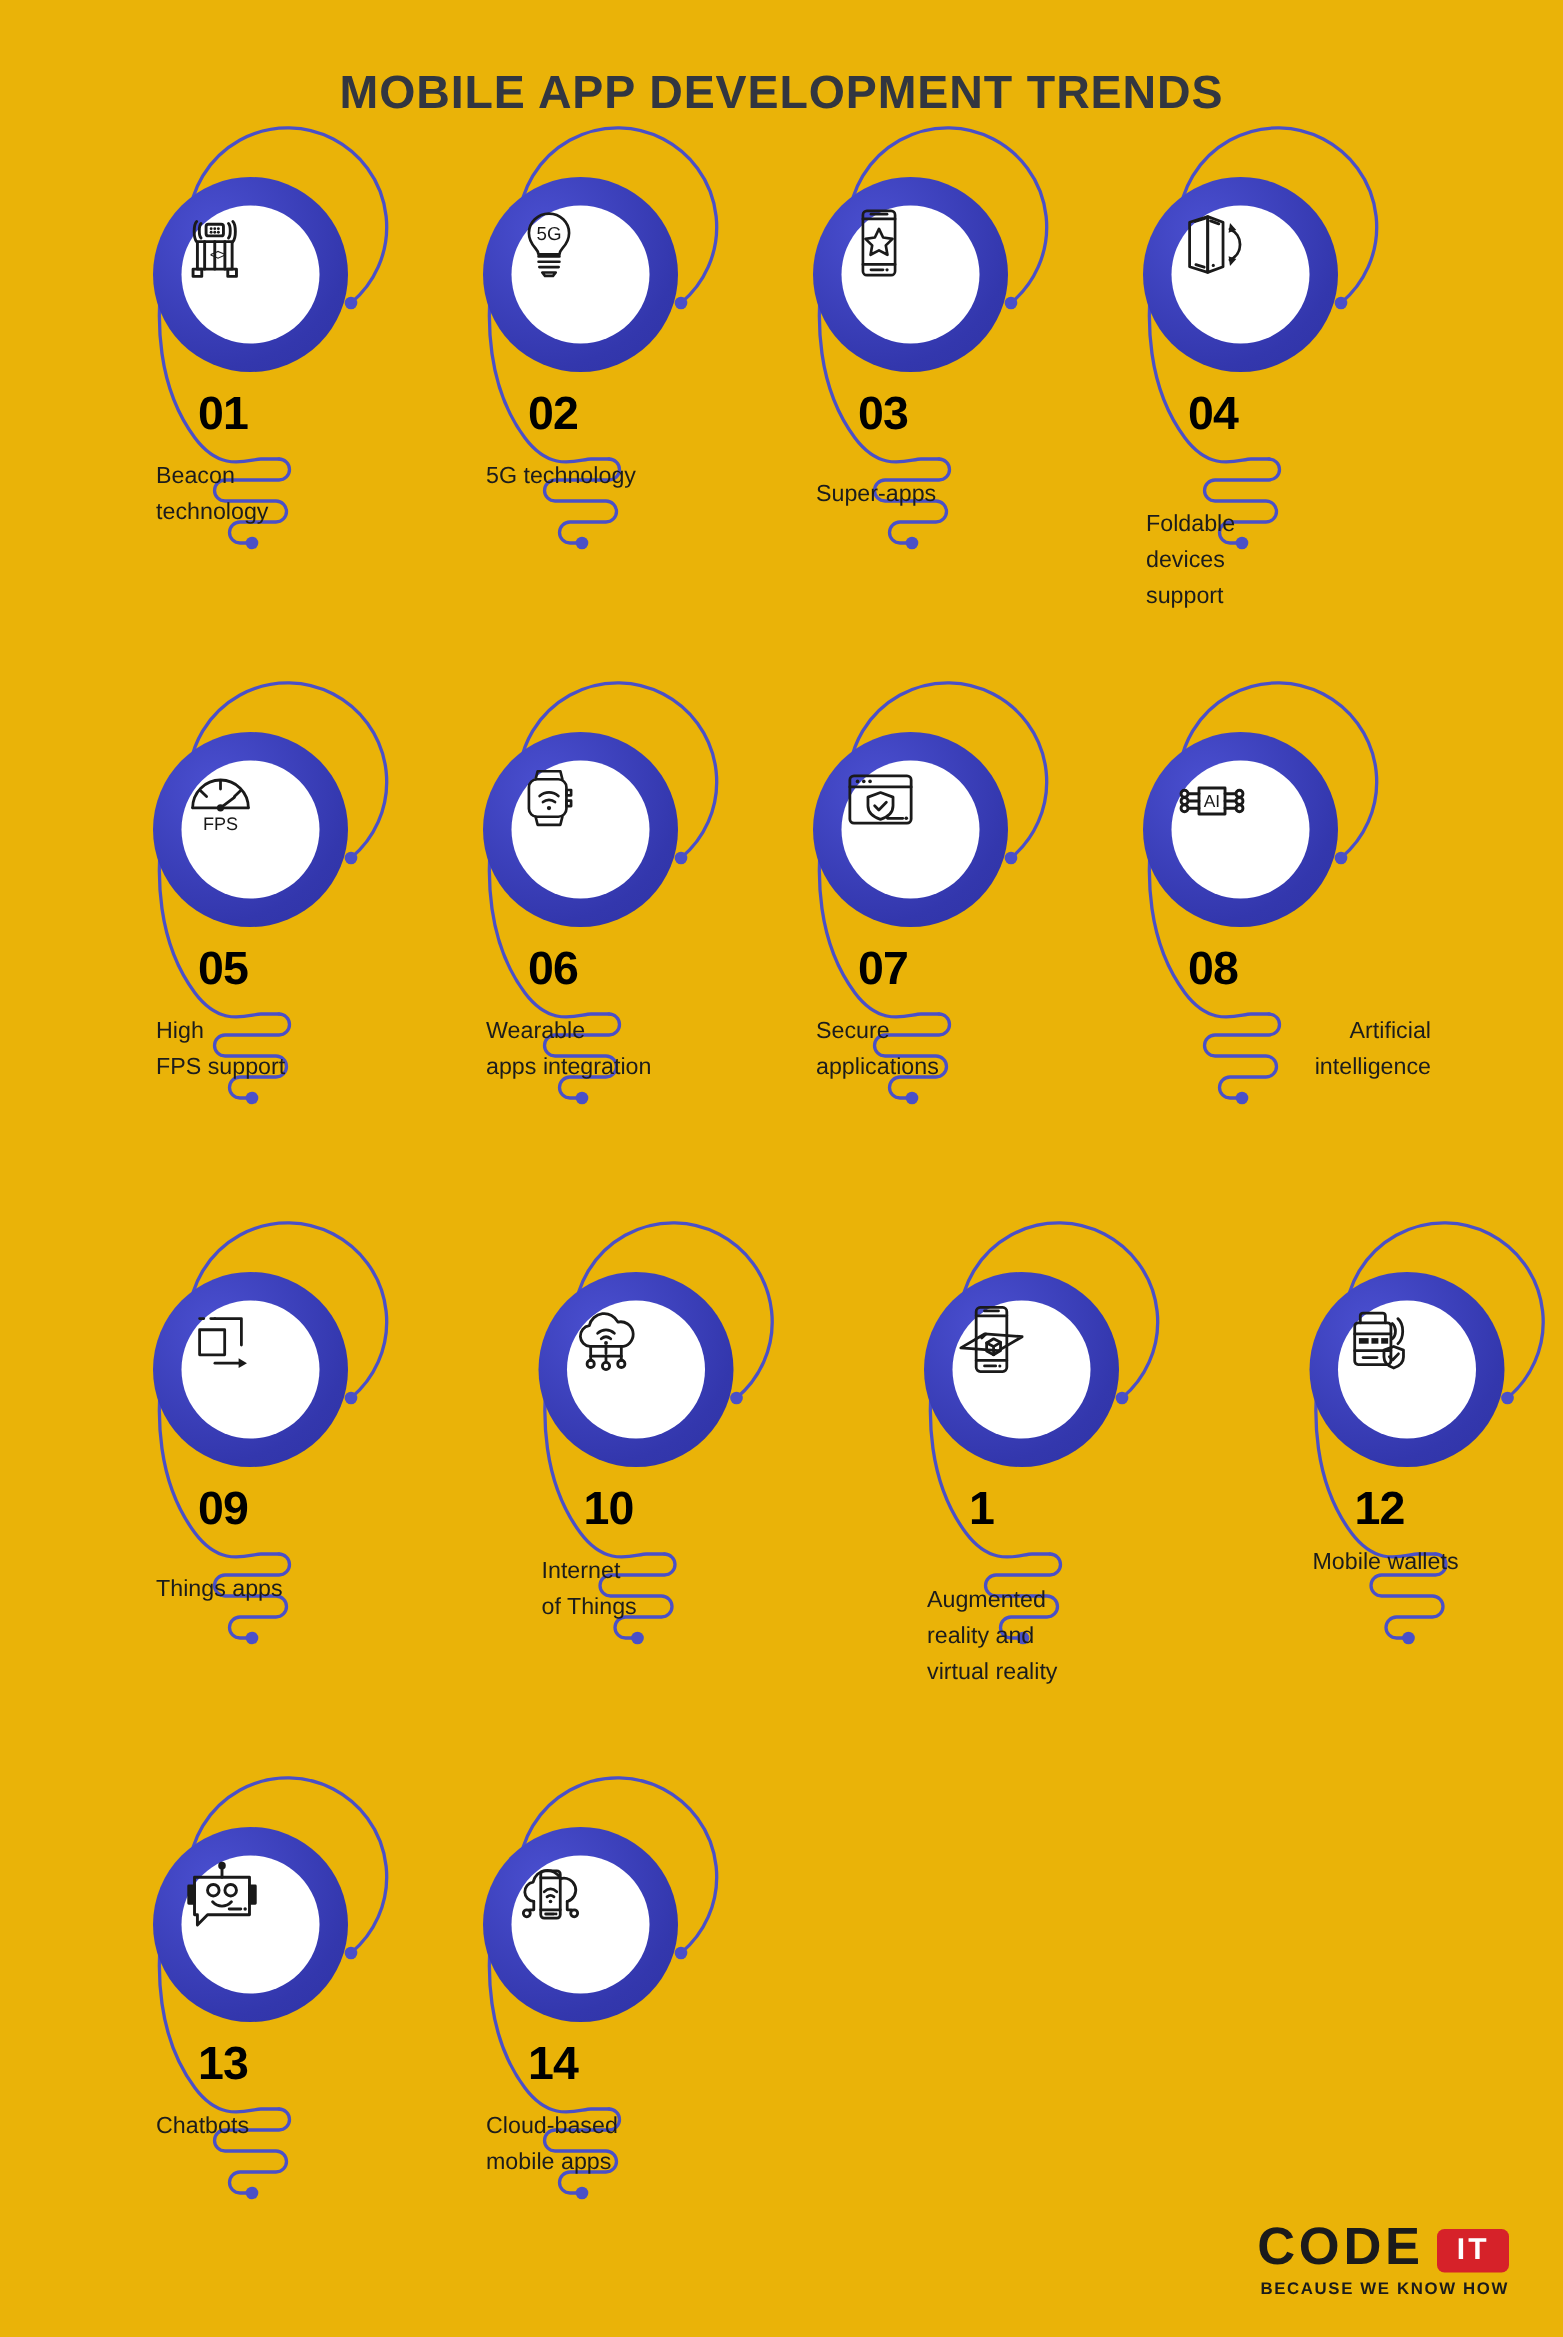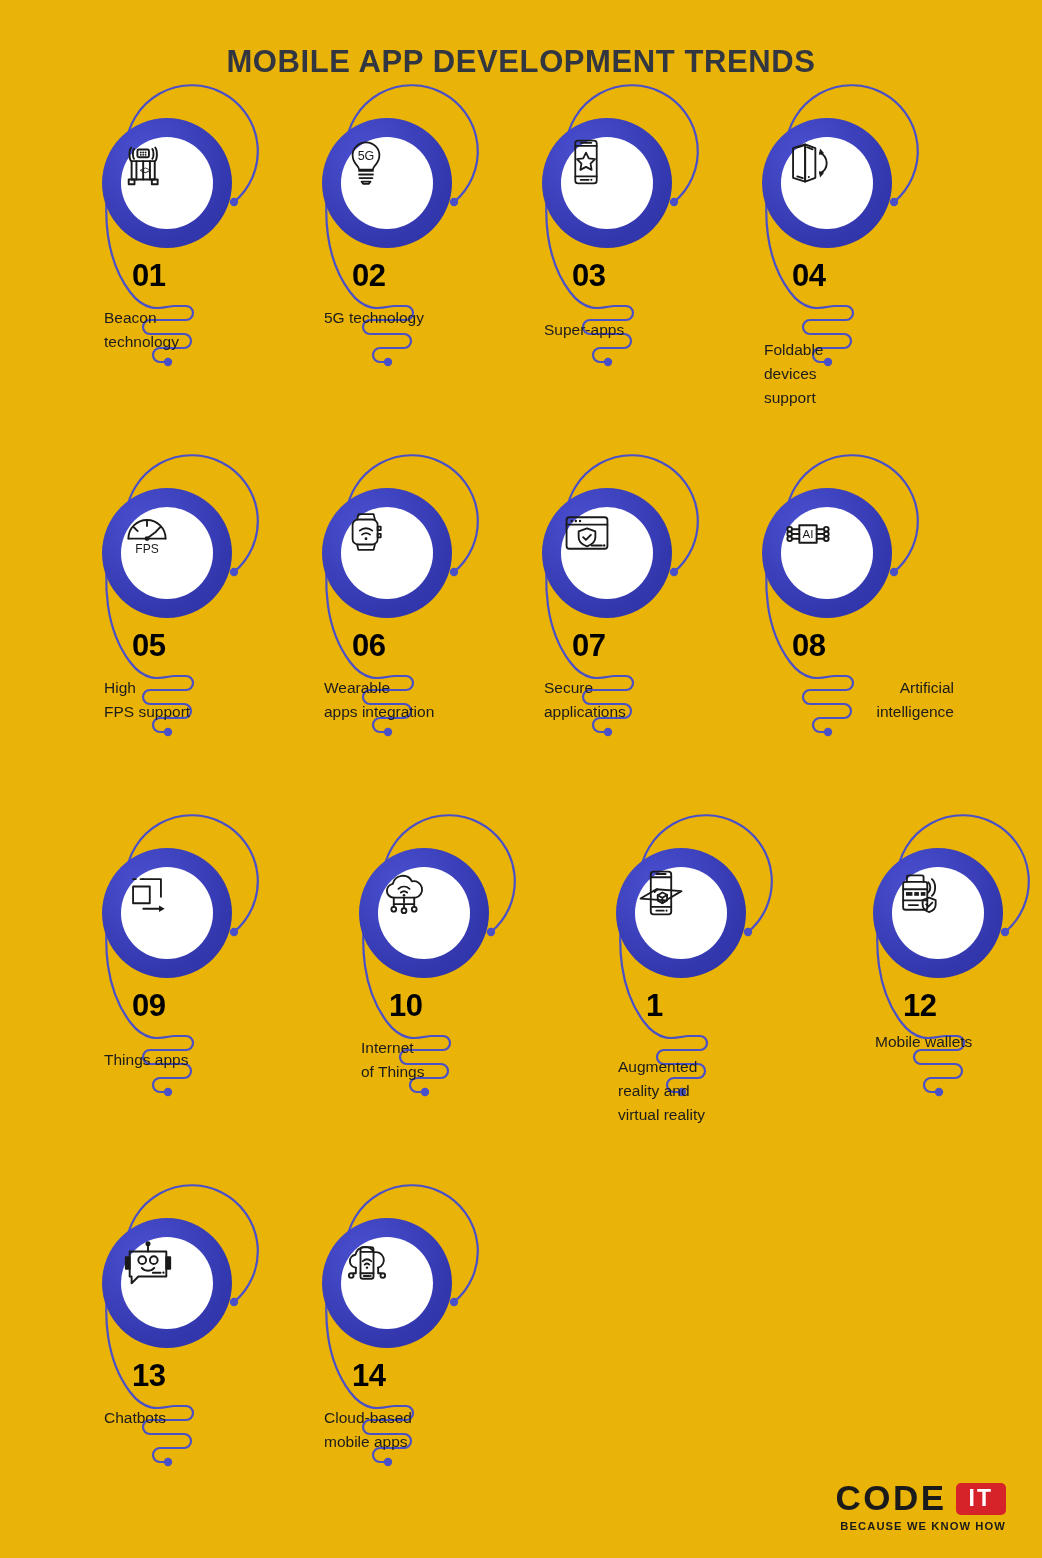--- a/index.html
+++ b/index.html
@@ -136,21 +136,21 @@
     font-size: 35px;
     font-weight: 700;
     letter-spacing: 2.5px;
     color: #1b1b1b;
     font-family: "Liberation Sans", sans-serif;
     line-height: 1;
   }
   .logo-it {
     background: #d62229;
     color: #ffffff;
-    font-size: 23px;
+    font-size: 20px;
     font-weight: 700;
     letter-spacing: 2px;
     padding: 4px 13px 5px 13px;
     border-radius: 5px;
     line-height: 1;
     font-family: "Liberation Sans", sans-serif;
   }
   .logo-tag {
     margin-top: 5px;
     font-size: 11.2px;

